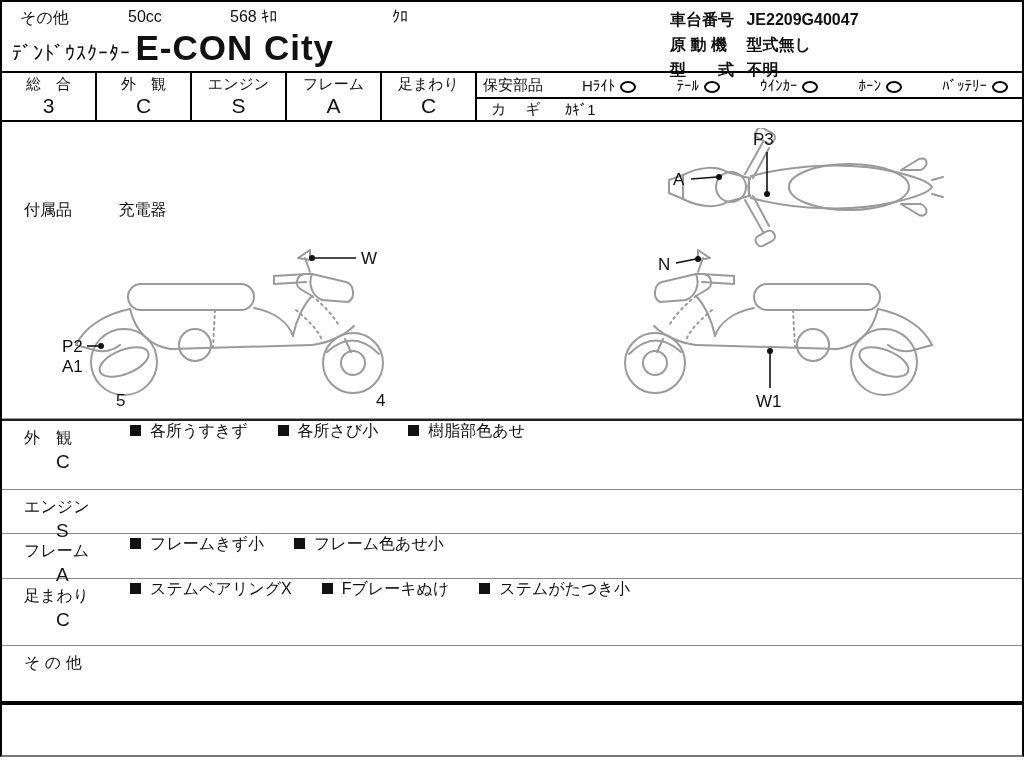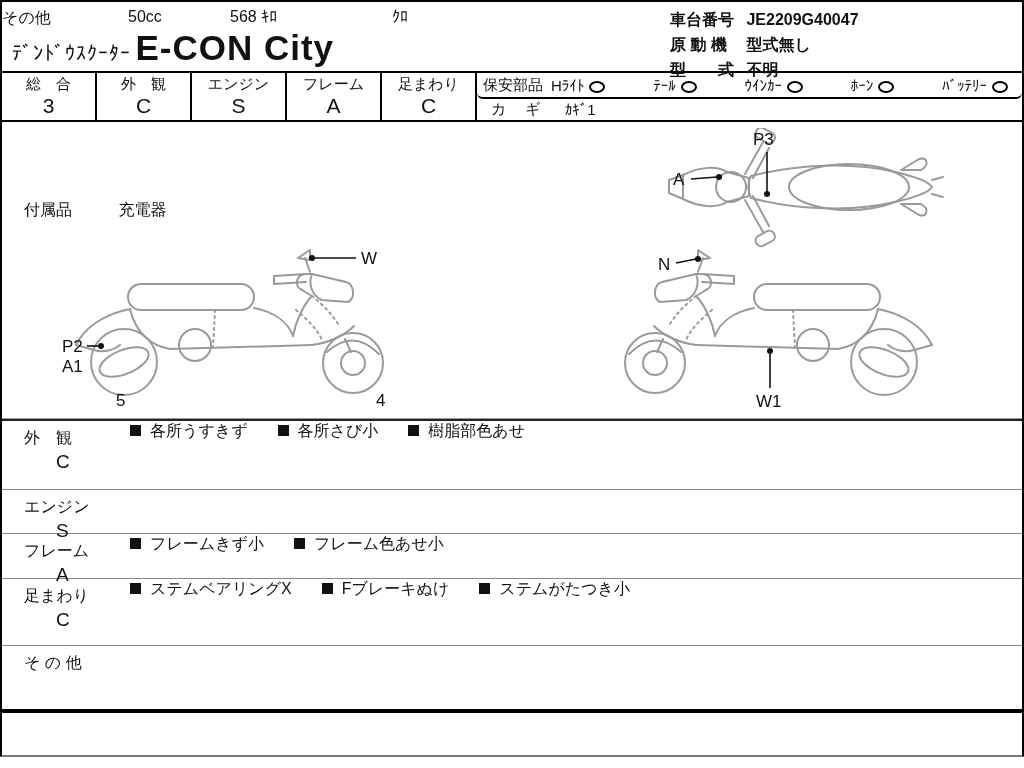--- a/index.html
+++ b/index.html
@@ -5,42 +5,42 @@
   * { margin:0; padding:0; box-sizing:border-box; }
   html,body { background:#fff; }
   body { font-family:"Liberation Sans","DejaVu Sans",sans-serif; color:#111; }
   #stage { position:relative; width:1024px; height:768px; background:#fff; overflow:hidden; }
   #sheet { position:absolute; left:0; top:0; width:1024px; height:757px;
            border:2px solid #000; border-bottom:2px solid #777; background:#fff; }
 
   
   .hdr { position:relative; height:71px; border-bottom:2px solid #000; }
   .hdr .spec { position:absolute; top:6px; font-size:16px; }
-  .cat   { left:0;text-align:right; }
+  .cat   { left:18px;text-align:right; }
   .disp  { left:126px; }
   .mile  { left:228px; }
   .color { left:390px; }
   .title-line { position:absolute; left:10px; top:26px; white-space:nowrap; }
   .model-kana { font-size:20px; letter-spacing:1px; }
   .model-name { font-size:35px; font-weight:600; letter-spacing:1px; }
   .hdr-right { position:absolute; left:668px; top:5px; font-size:16px; line-height:25px;font-weight:bold; }
   .hdr-right .row { white-space:nowrap; }
   .hdr-right .lb { display:inline-block; min-width:72px; }
 
   
   .ratings { display:flex; height:49px; border-bottom:2px solid #000; }
   .rcell { width:95px; border-right:2px solid #000; text-align:center; }
   .rcell .rlabel { font-size:15px; padding-top:2px; white-space:nowrap; }
   .rcell .rgrade { font-size:21px; line-height:24px; }
   .safety { flex:1; display:flex; flex-direction:column; }
   .safety-top { height:26px; border-bottom:2px solid #000; display:flex; align-items:center;
-                font-size:15px; padding:0 14px 0 6px;border-radius:6px; }
+                font-size:15px; padding:0 14px 0 6px; }
   .safety-label { margin-right:8px; white-space:nowrap; }
   .safety-items { flex:1; display:flex; justify-content:space-between; align-items:center; }
-  .sitem { white-space:nowrap; }
+  .sitem { white-space:nowrap;margin-left:31px; }
   .ok-circle { display:inline-block; width:16px; height:12px; border:2.5px solid #000;
                border-radius:50%; vertical-align:-2px; margin-left:5px; }
   .safety-bottom { flex:1; display:flex; align-items:center; font-size:15px; padding-left:14px; }
   .key-label { margin-right:22px; letter-spacing:2px; }
 
   
   .diagram { position:relative; height:297px; border-bottom:1px solid #999; }
   .accessories { position:absolute; left:22px; top:78px; font-size:16px; }
   .accessories .val { margin-left:42px; }
   .dsvg { position:absolute; }
@@ -243,21 +243,21 @@
         <div class="sec-title">足まわり</div>
         <div class="sec-grade">C</div>
       </div>
       <div class="sec-items">
         <span class="ditem"><span class="sq"></span><span>ステムベアリングX</span></span>
         <span class="ditem"><span class="sq"></span><span>Fブレーキぬけ</span></span>
         <span class="ditem"><span class="sq"></span><span>ステムがたつき小</span></span>
       </div>
     </div>
 
-    <div class="sec-row last" style="height:68px">
+    <div class="sec-row last" style="height:60px">
       <div class="sec-label">
         <div class="sec-title">そ の 他</div>
         <div class="sec-grade"></div>
       </div>
       <div class="sec-items"></div>
     </div>
 
     <div class="empty-row"></div>
   </div>
 </div>

